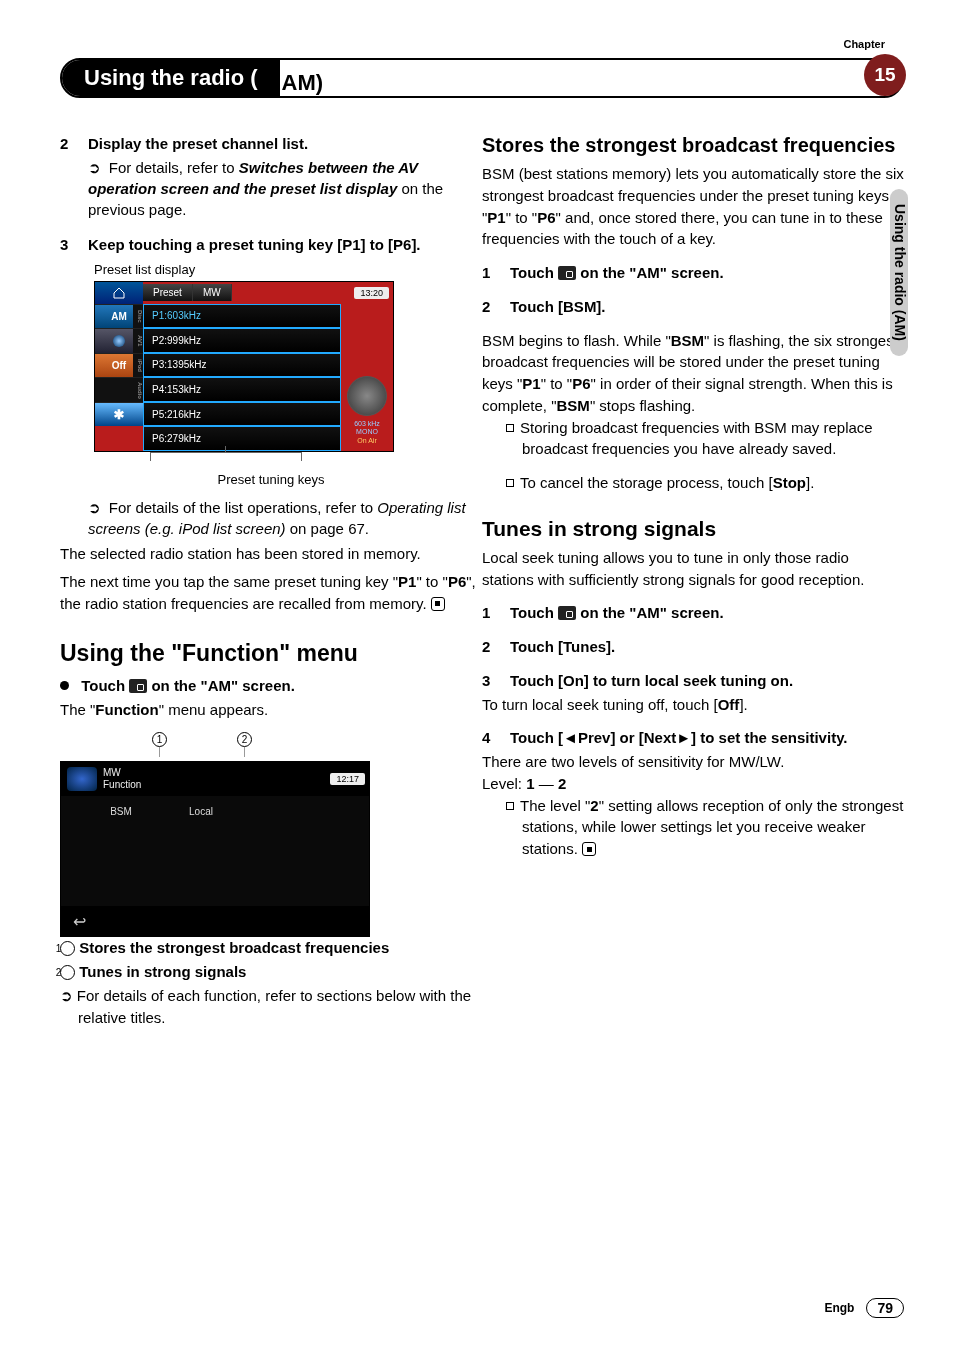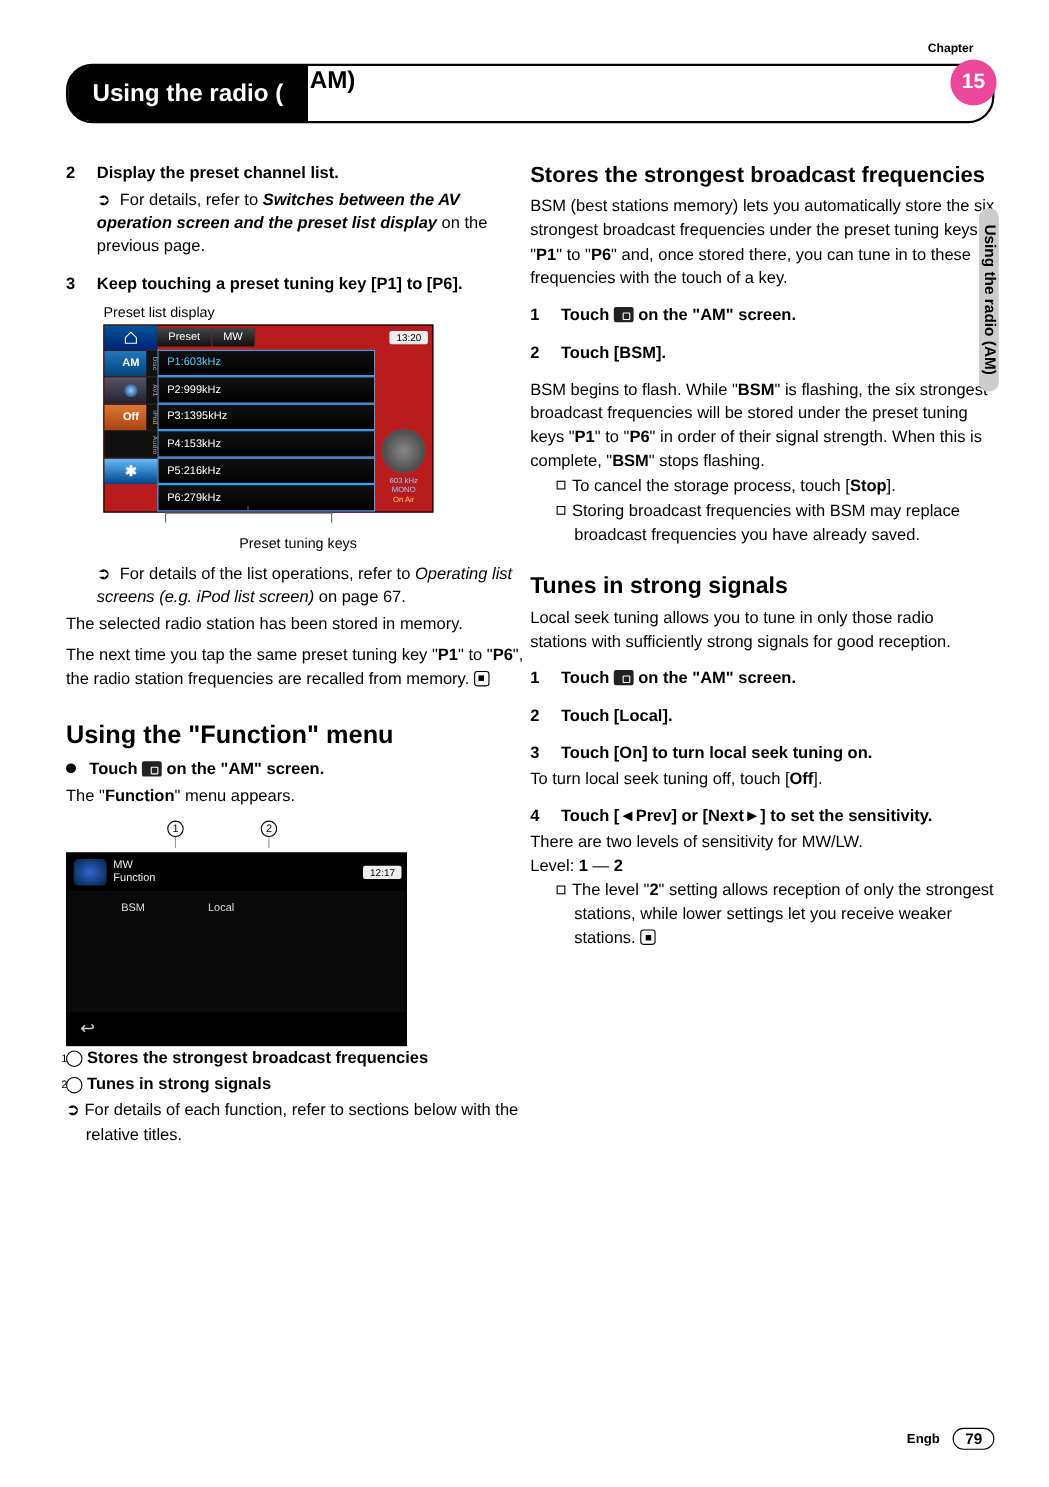--- a/index.html
+++ b/index.html
@@ -1,21 +1,21 @@
 <!DOCTYPE html>
 <html><head>
 <meta charset="utf-8">
 <style>
   * { box-sizing: border-box; margin: 0; padding: 0; }
   body { font-family: Arial, Helvetica, sans-serif; font-size: 15px; color: #000; background: #fff; width: 954px; margin: 0 auto; }
   .page { position: relative; width: 954px; min-height: 1352px; padding: 30px 50px 30px 60px; }
   .chapter-label { position: absolute; top: 38px; right: 69px; font-size: 11px; font-weight: bold; }
-  .chapter-badge { position: absolute; top: 54px; right: 48px; width: 42px; height: 42px; background: #ec4899; border-radius: 50%; color: #fff; display: flex; align-items: center; justify-content: center; font-size: 19px; font-weight: bold; }
+  .chapter-badge { position: absolute; top: 54px; right: 48px; width: 42px; height: 42px; background: #7f1d1d; border-radius: 50%; color: #fff; display: flex; align-items: center; justify-content: center; font-size: 19px; font-weight: bold; }
   .side-tab { position: absolute; right: 46px; top: 189px; width: 18px; background: #ccc; border-radius: 9px; padding: 15px 0; writing-mode: vertical-rl; text-orientation: mixed; font-size: 14px; font-weight: bold; text-align: center; }
-  .title-bar { border: 2px solid #000; border-radius: 24px; height: 54px; display: flex; align-items: flex-start; margin-top: 28px; margin-bottom: 35px; }
+  .title-bar { border: 2px solid #000; border-radius: 24px; height: 40px; display: flex; align-items: flex-end; margin-top: 28px; margin-bottom: 35px; }
   .title-bar-left { background: #000; color: #fff; font-size: 22px; font-weight: 800; padding: 0 22px; height: 100%; display: flex; align-items: center; border-radius: 20px 0 0 20px; }
   .title-bar-right { font-size: 22px; font-weight: 800; padding-left: 2px; }
   .columns { display: flex; }
   .col { flex: 1; min-width: 0; }
   .step { font-weight: bold; font-size: 15px; margin-bottom: 2px; }
   .step-num { display: inline-block; width: 28px; }
   .note-line { padding-left: 28px; font-size: 15px; line-height: 1.4; margin-bottom: 4px; }
   .note-icon { display: inline-block; margin-right: 4px; }
   .ital { font-style: italic; font-weight: bold; }
   p { line-height: 1.45; font-size: 15px; }
@@ -221,36 +221,36 @@
         <span class="step-num">1</span><span>Touch </span><span class="touch-icon"></span><span> on the "AM" screen.</span>
       </p>
 
       <p class="step mb">
         <span class="step-num">2</span><span>Touch [BSM].</span>
       </p>
 
       <p>
         <span>BSM begins to flash. While "</span><b>BSM</b><span>" is flashing, the six strongest broadcast frequencies will be stored under the preset tuning keys "</span><b>P1</b><span>" to "</span><b>P6</b><span>" in order of their signal strength. When this is complete, "</span><b>BSM</b><span>" stops flashing.</span>
       </p>
+      <p class="sub-bullet mb">
+        <span class="sq"></span><span>Storing broadcast frequencies with BSM may replace broadcast frequencies you have already saved.</span>
+      </p>
       <p class="sub-bullet">
         <span class="sq"></span><span>To cancel the storage process, touch [</span><b>Stop</b><span>].</span>
       </p>
-      <p class="sub-bullet mb">
-        <span class="sq"></span><span>Storing broadcast frequencies with BSM may replace broadcast frequencies you have already saved.</span>
-      </p>
 
       <div class="h3" style="margin-top:22px; font-size:21px;">Tunes in strong signals</div>
       <p class="mb">Local seek tuning allows you to tune in only those radio stations with sufficiently strong signals for good reception.</p>
 
       <p class="step mb">
         <span class="step-num">1</span><span>Touch </span><span class="touch-icon"></span><span> on the "AM" screen.</span>
       </p>
 
       <p class="step mb">
-        <span class="step-num">2</span><span>Touch [Local].</span>
+        <span class="step-num">2</span><span>Touch [Tunes].</span>
       </p>
 
       <p class="step">
         <span class="step-num">3</span><span>Touch [On] to turn local seek tuning on.</span>
       </p>
       <p class="mb">
         <span>To turn local seek tuning off, touch [</span><b>Off</b><span>].</span>
       </p>
 
       <p class="step">

